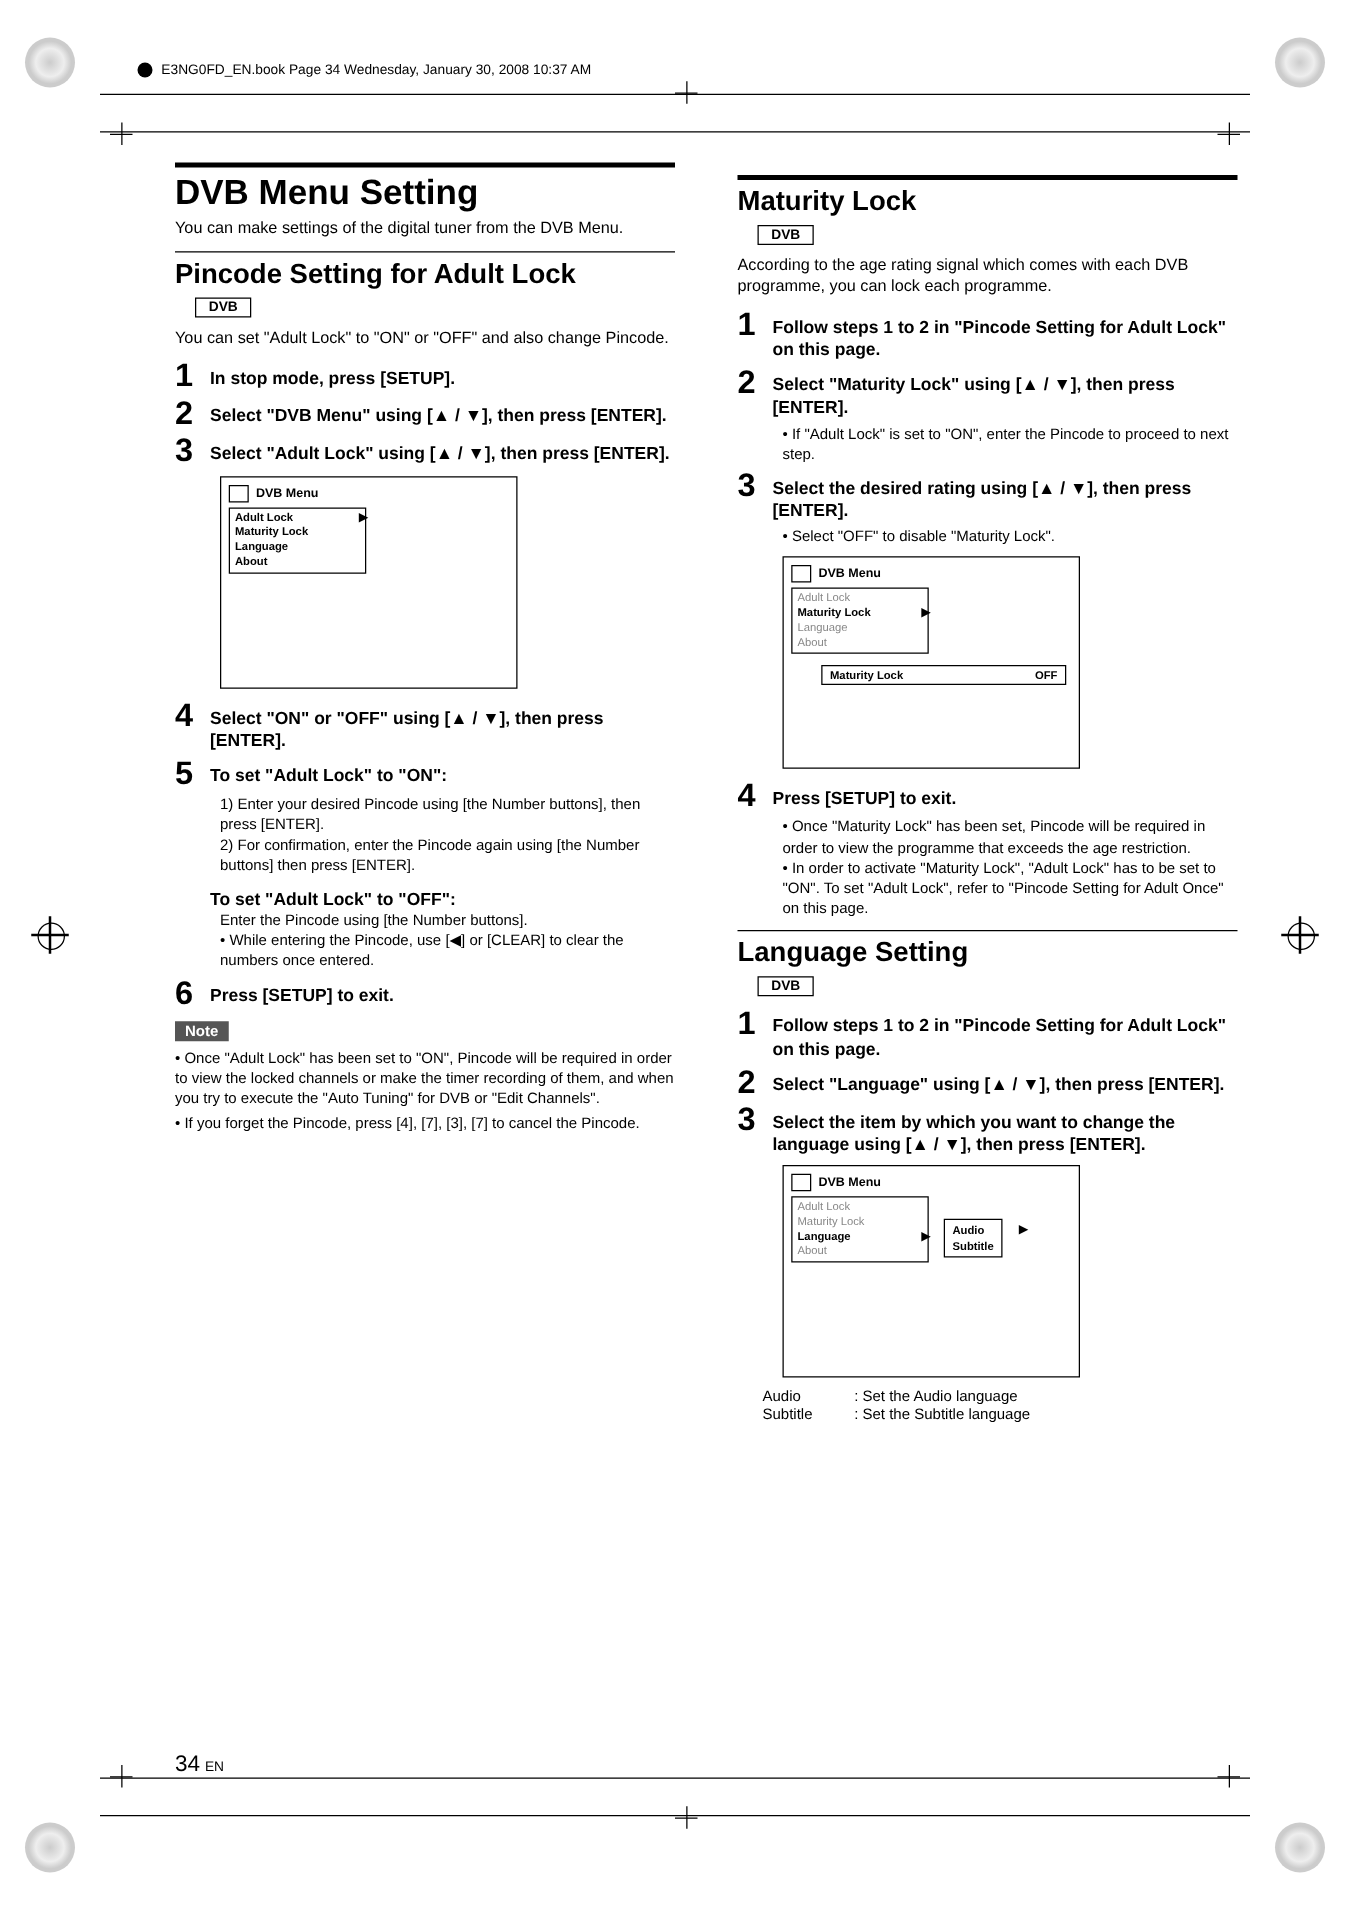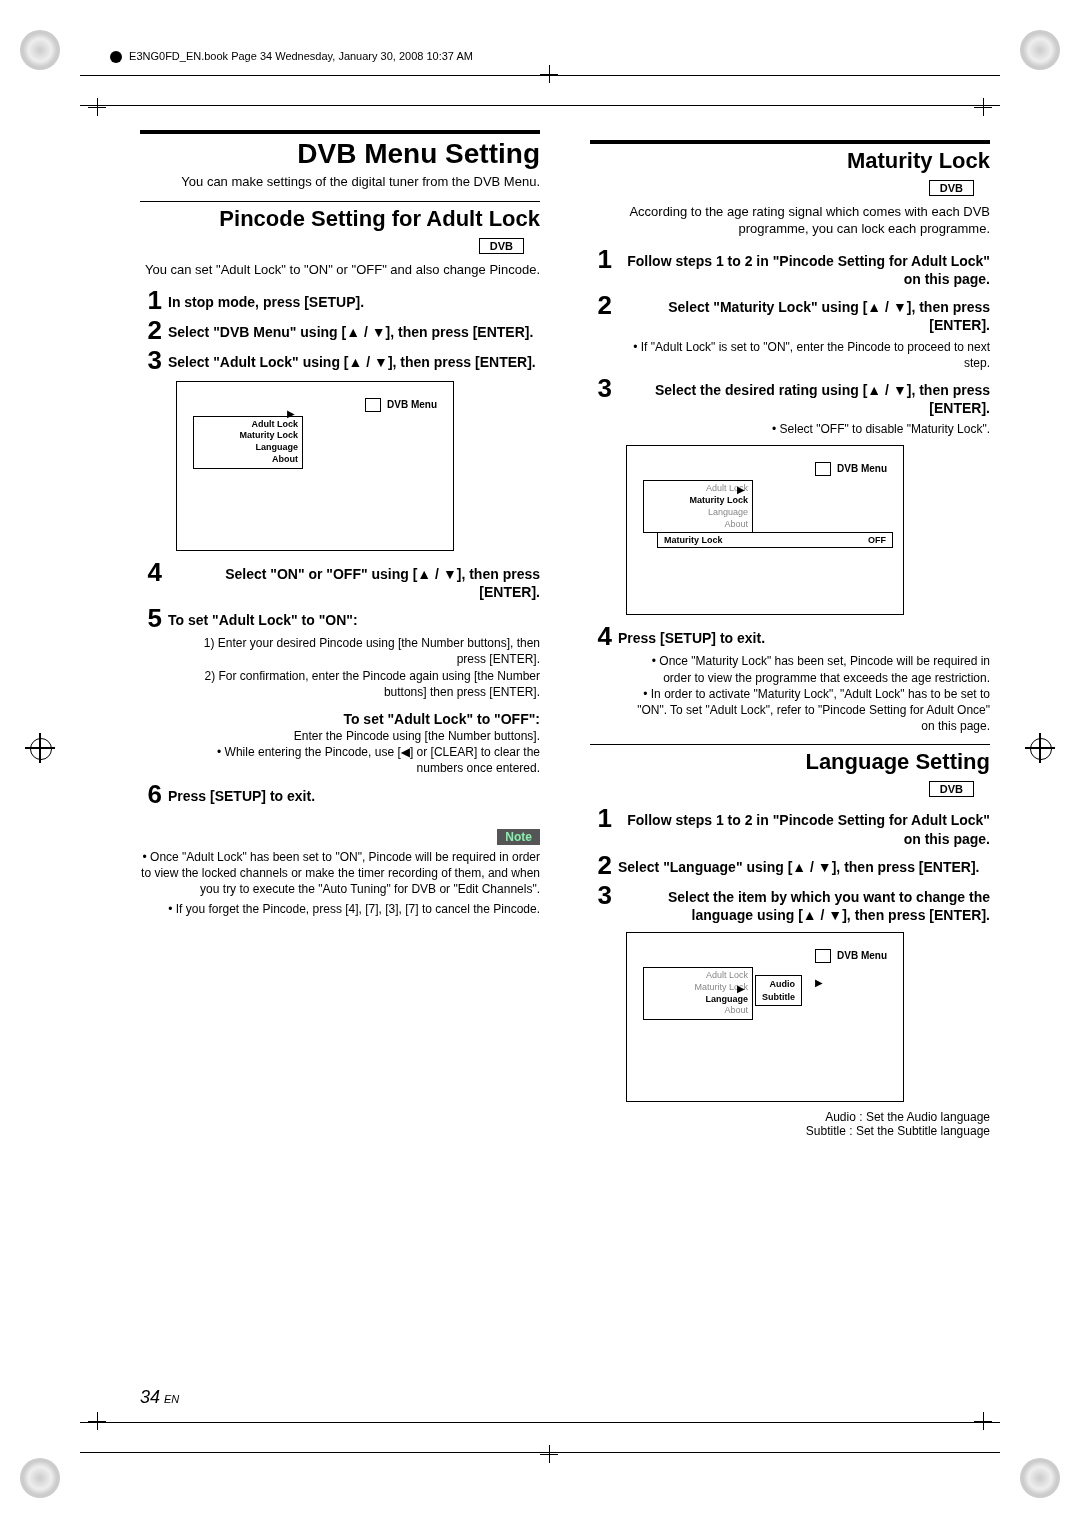--- a/index.html
+++ b/index.html
@@ -100,21 +100,20 @@
   .cross-sml::before, .cross-sml::after {
     content:"";position:absolute;background:#000;
   }
   .cross-sml::before {left:0;right:0;top:50%;height:1px;}
   .cross-sml::after {top:0;bottom:0;left:50%;width:1px;}
 
   .content {
     display: flex;
     gap: 50px;
     margin-top: 70px;
-    text-align: right;
   }
   .col {
     flex: 1;
     min-width: 0;
   }
   h1 {
     font-size: 28px;
     font-weight: bold;
     margin: 0 0 4px 0;
     border-top: 4px solid #000;
@@ -160,39 +159,39 @@
   }
   .subtext {
     font-size: 12px;
     line-height: 1.35;
     margin-left: 36px;
     font-weight: normal;
   }
   .note-label {
     display: inline-block;
     background: #555;
-    color: #86efac;
+    color: #ffffff;
     font-size: 12px;
     font-weight: bold;
     padding: 1px 8px;
-    margin-top: 18px;
+    margin-top: 6px;
   }
   .bullets {
     font-size: 12px;
     line-height: 1.35;
     margin-left: 0;
   }
   .screen {
     border: 1px solid #000;
-    width: 278px;
+    width: 238px;
     height: 170px;
     margin: 8px 0 8px 36px;
     position: relative;
     font-size: 10px;
-    padding: 16px;
+    padding: 6px;
     box-sizing: border-box;
     background:#fff;
   }
   .screen-title {
     font-weight: bold;
     font-size: 10px;
     margin-bottom: 4px;
   }
   .screen-icon {
     display:inline-block;
@@ -234,24 +233,23 @@
     right:10px;
     top:86px;
     font-size:9px;
     padding:2px 6px;
     font-weight:bold;
     display:flex;
     justify-content:space-between;
   }
   .page-num {
     position:absolute;
-    bottom: 120px;
+    bottom: 106px;
     left: 140px;
     font-size: 14px;
-    font-style: italic;
   }
   .page-num .n { font-size:18px;}
 </style>
 </head>
 <body>
 
 <div class="page">
   <div class="regmark-tl"></div>
   <div class="regmark-tr"></div>
   <div class="regmark-bl"></div>

